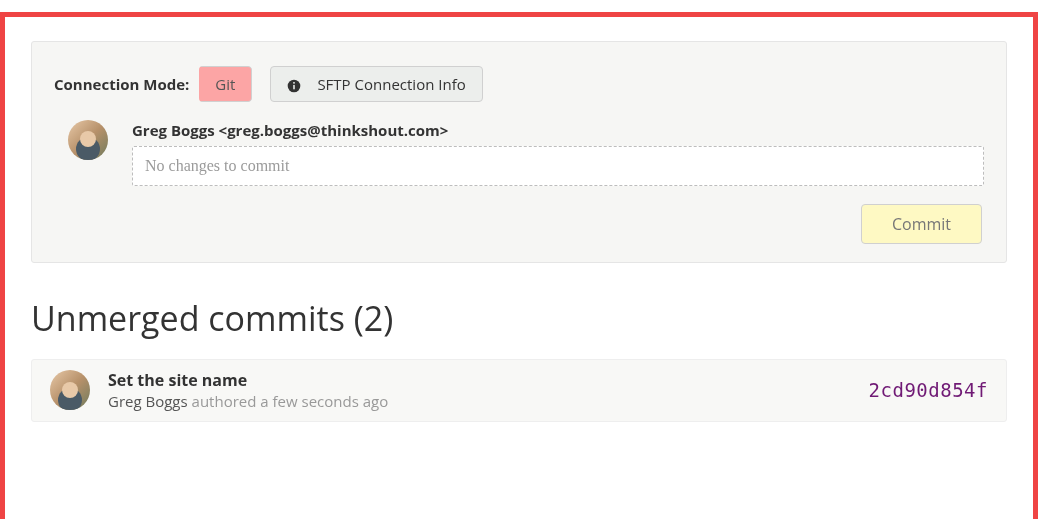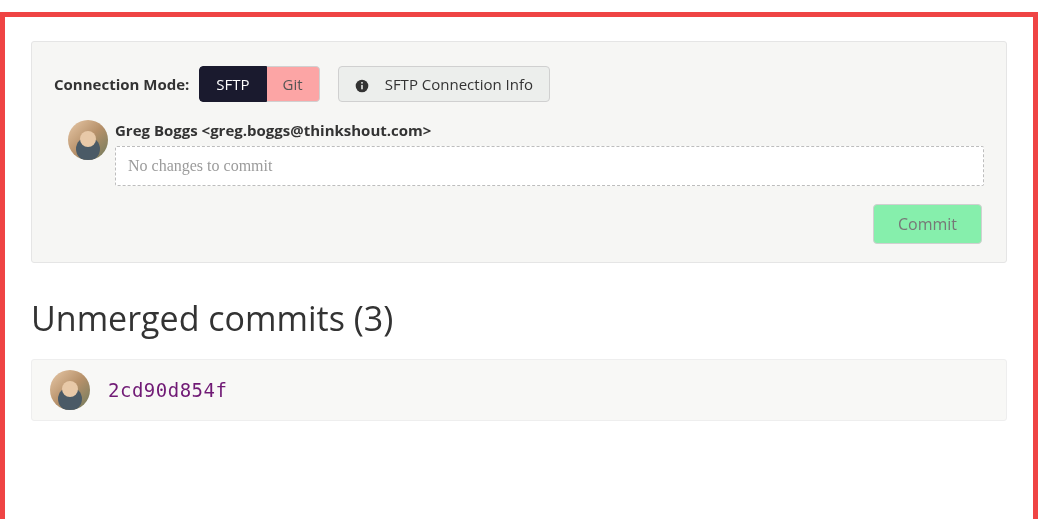--- a/index.html
+++ b/index.html
@@ -69,21 +69,21 @@
       cursor: pointer;
       font-family: inherit;
       margin-left: 8px;
     }
     .info-icon {
       width: 14px; height: 14px;
     }
     .commit-author {
       display: flex;
       align-items: flex-start;
-      gap: 7px;
+      gap: 24px;
       padding-left: 14px;
     }
     .avatar {
       width: 40px; height: 40px;
       border-radius: 50%;
       flex-shrink: 0;
       background: linear-gradient(135deg,#e8c9a8 0%, #b7916a 50%, #6e7a5c 100%);
       display: inline-block;
       position: relative;
       overflow: hidden;
@@ -117,24 +117,24 @@
     }
     .commit-input::placeholder { color: #9b9b9b; }
     .commit-actions {
       display: flex;
       justify-content: flex-end;
       margin-top: 18px;
       padding-right: 2px;
     }
     .commit-btn {
       border: 1px solid #d0d0d0;
-      background: #86efac;
+      background: #fef9c3;
       color: #777;
       font-size: 16px;
-      padding: 8px 24px;
+      padding: 8px 30px;
       border-radius: 4px;
       cursor: pointer;
       font-family: inherit;
     }
     .section-title {
       font-size: 34px;
       font-weight: 400;
       color: #333;
       margin: 32px 0 18px 0;
     }
@@ -171,21 +171,20 @@
 <body>
 
 <div class="page">
 
   <div class="connection-panel">
 
     <div class="conn-header">
       <span class="conn-label">Connection Mode:</span>
 
       <span class="segmented">
-        <button class="seg-btn active">SFTP</button>
         <button class="seg-btn">Git</button>
       </span>
 
       <button class="info-btn">
         <span class="info-icon">
           <svg viewBox="0 0 16 16" width="14" height="14">
               <circle cx="8" cy="8" r="7.2" fill="#333"></circle>
               <rect x="7.1" y="6.5" width="1.8" height="5.5" rx="0.9" fill="#eceeec"></rect>
               <circle cx="8" cy="4.4" r="1.1" fill="#eceeec"></circle>
             </svg>
@@ -201,22 +200,29 @@
         <input class="commit-input" type="text" placeholder="No changes to commit" value="" style="">
       </div>
     </div>
 
     <div class="commit-actions">
       <button class="commit-btn">Commit</button>
     </div>
 
   </div>
 
-  <h1 class="section-title">Unmerged commits (3)</h1>
+  <h1 class="section-title">Unmerged commits (2)</h1>
 
   <div class="commit-list">
     <div class="commit-row">
       <span class="avatar"></span>
+      <div class="commit-body">
+        <div class="commit-title">Set the site name</div>
+        <div class="commit-meta">
+          <span class="who">Greg Boggs</span>
+          <span>authored a few seconds ago</span>
+        </div>
+      </div>
       <div class="commit-hash">2cd90d854f</div>
     </div>
   </div>
 
 </div>
 
 </body></html>

